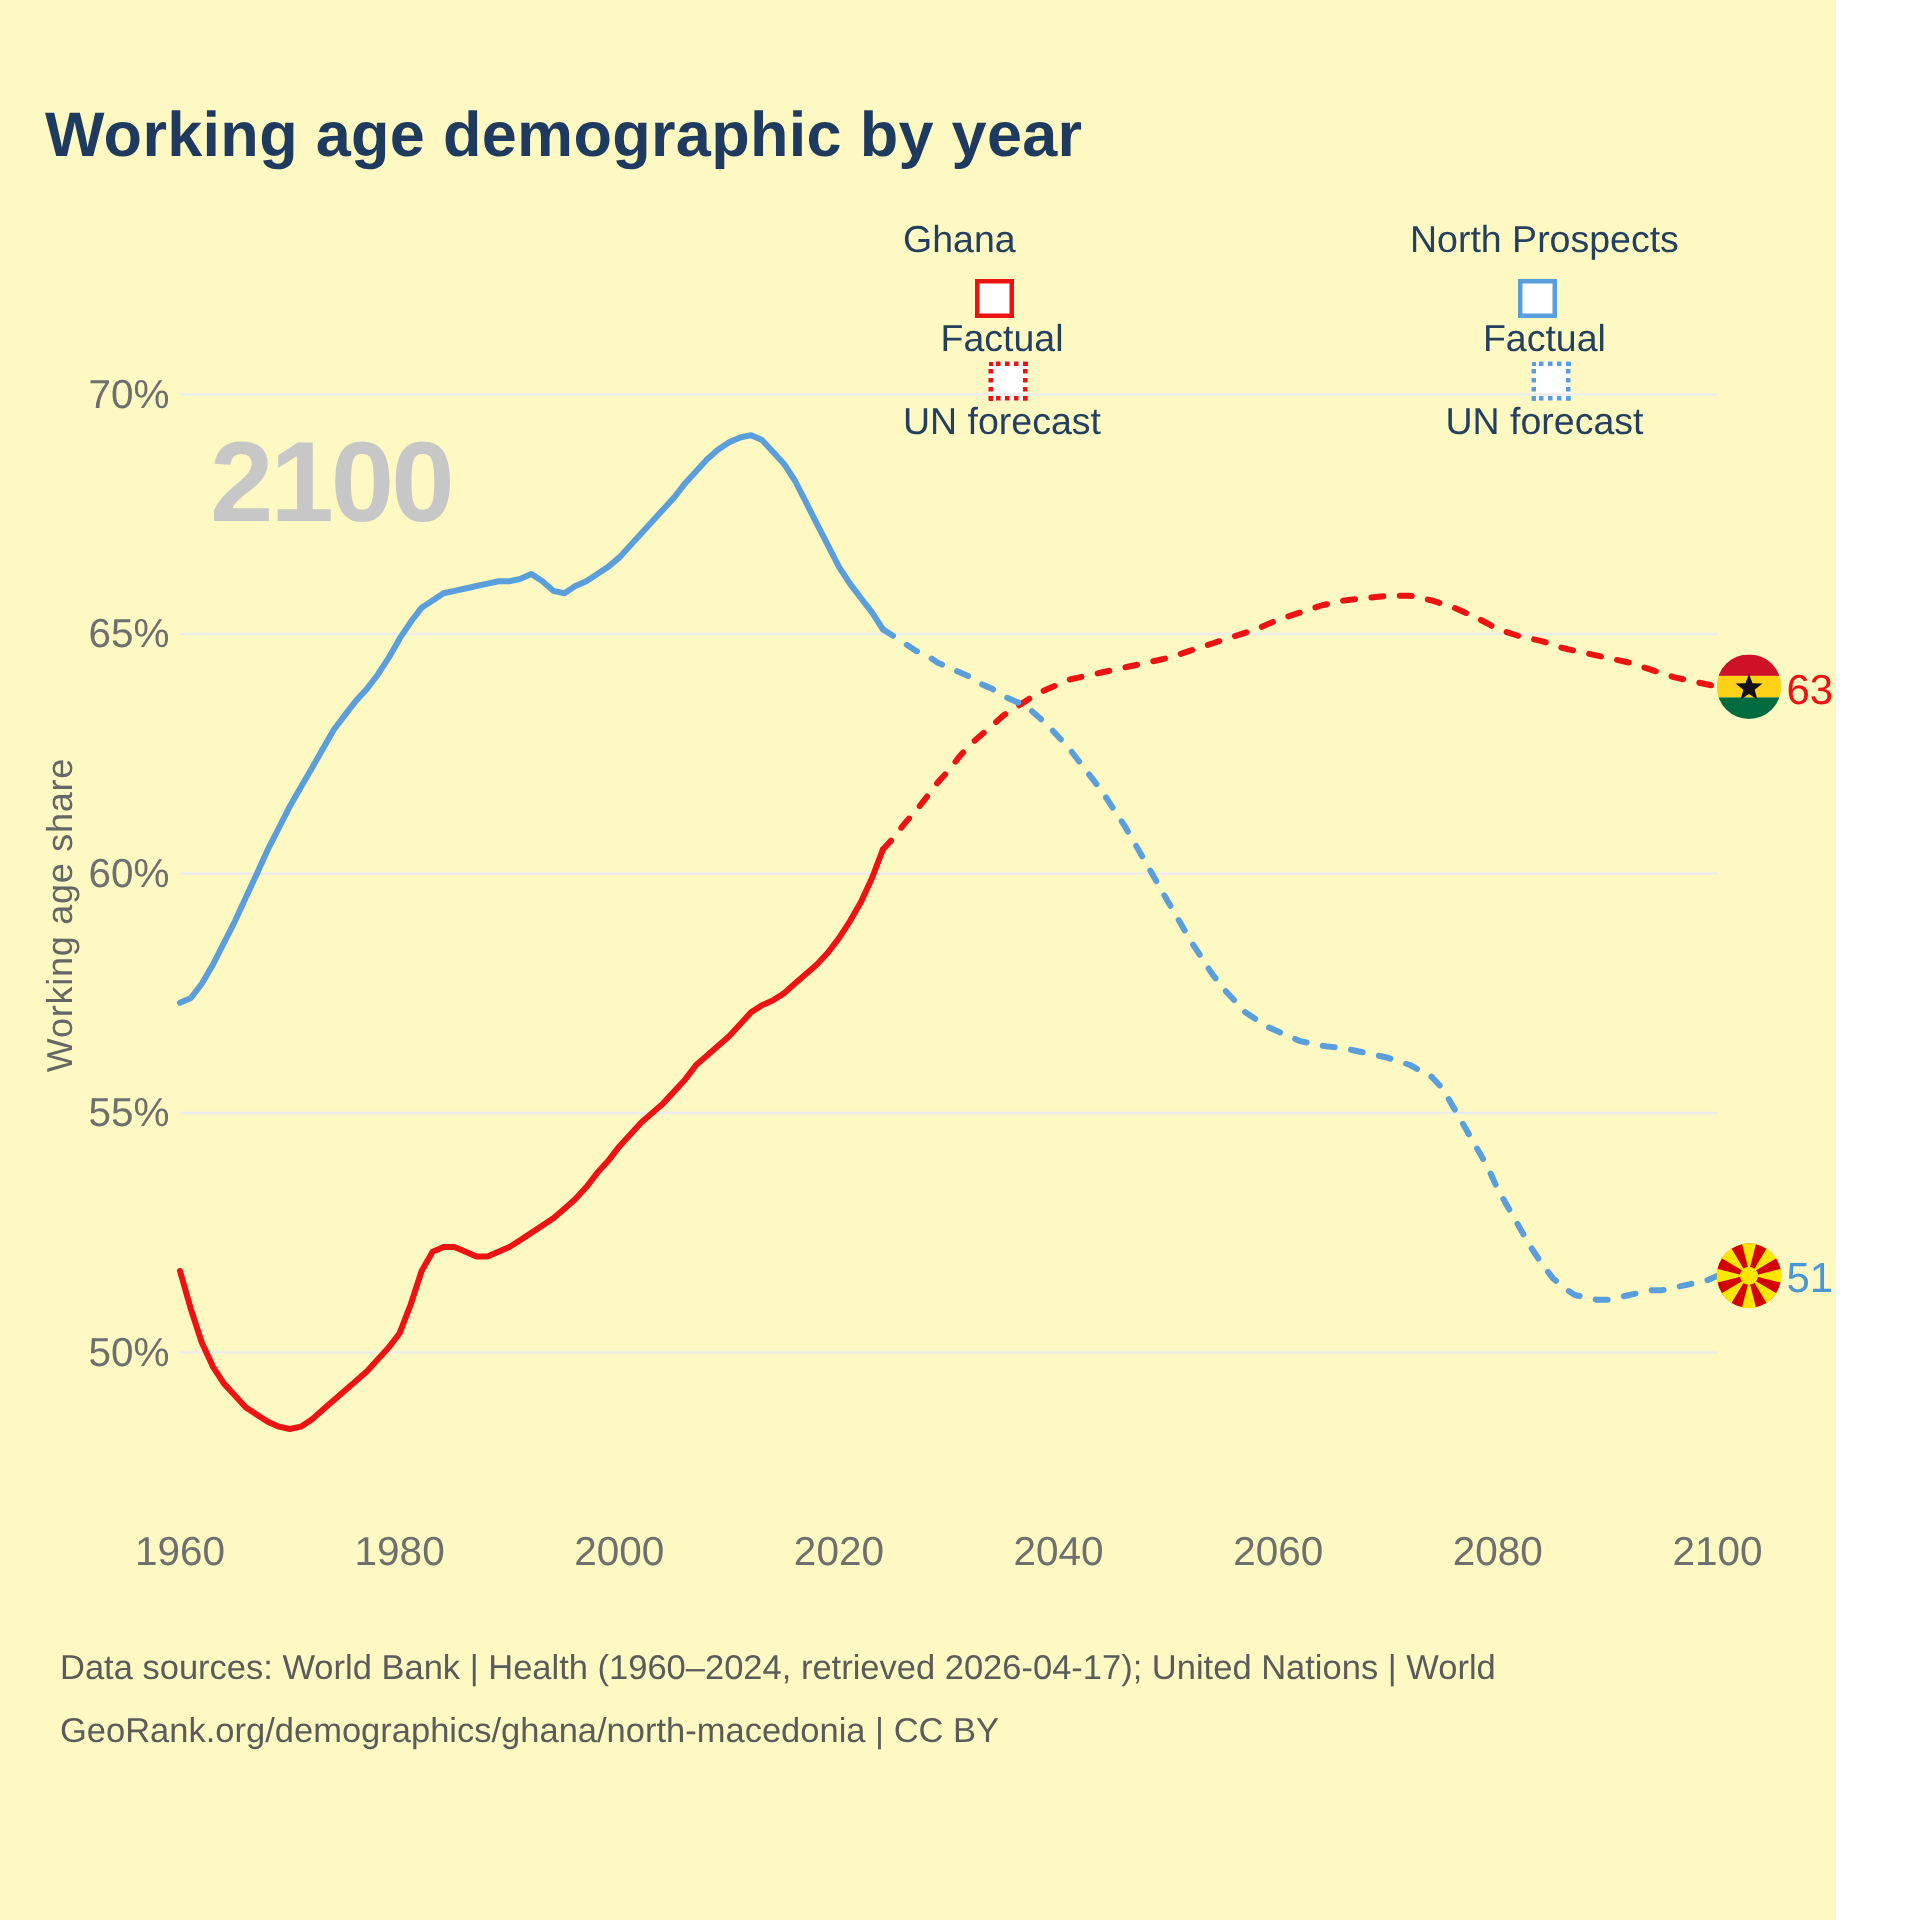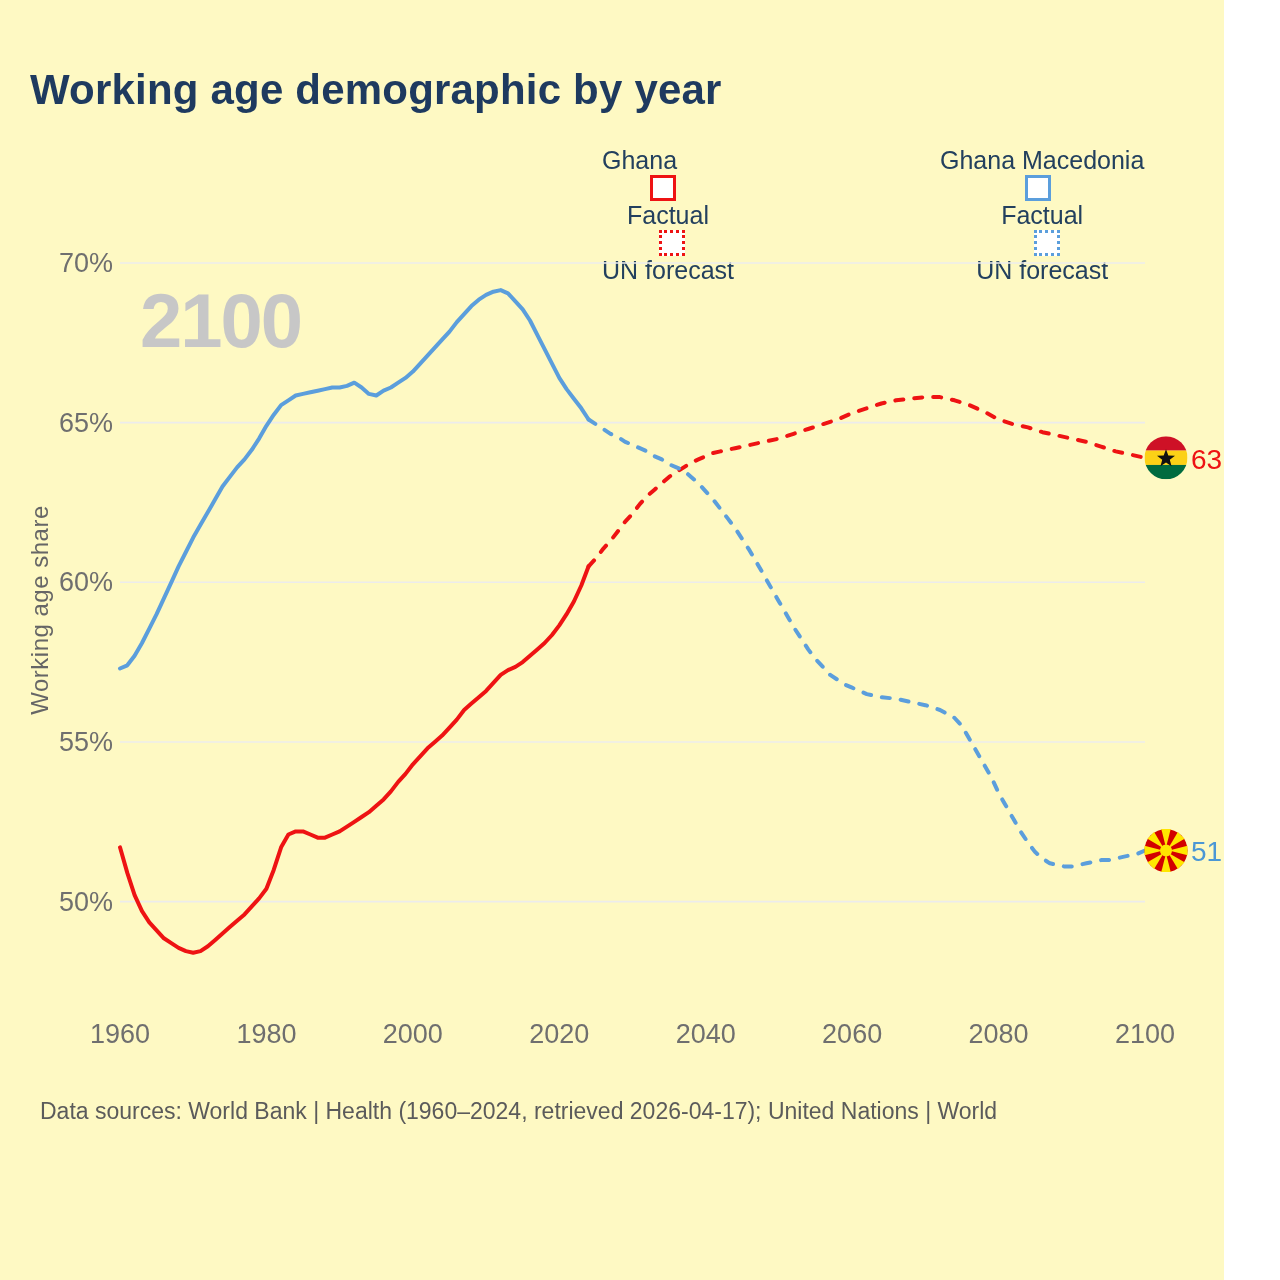--- a/index.html
+++ b/index.html
@@ -2,21 +2,21 @@
 <html><head>
 <meta charset="utf-8">
 <style>
   html,body{margin:0;padding:0;background:#ffffff;}
   .canvas{position:relative;width:1224px;height:1280px;background:#fef9c3;overflow:hidden;
           font-family:"Liberation Sans",sans-serif;}
   .title{position:absolute;left:30px;top:66px;font-size:42px;font-weight:700;color:#1E3A5F;letter-spacing:.2px;}
   .legend-group{position:absolute;top:146px;}
   .lg-ghana{left:602px;}
   .lg-nm{left:940px;}
-  .legend-title{font-size:25px;color:#23405E;margin-bottom:0;}
+  .legend-title{font-size:25px;color:#23405E;margin-bottom:11px;}
   .legend-row{display:flex;align-items:center;flex-direction:column;}
   .swatch{width:20px;height:20px;border:3px solid #999;margin-right:9px;flex:none;background:#fff;}
   .swatch.dotted{border-style:dotted;}
   .legend-label{font-size:25px;color:#23405E;white-space:nowrap;}
   .legend-label + .swatch{margin-left:18px;}
   .footer{position:absolute;left:40px;top:1090px;font-size:23px;line-height:42px;color:#5B5B5B;}
   svg.chart{position:absolute;left:0;top:0;}
   svg text{font-family:"Liberation Sans",sans-serif;}
   .ticklabel{fill:#6F6F6F;font-size:27px;}
   .watermark{font-weight:700;font-size:76px;letter-spacing:-2px;}
@@ -34,21 +34,21 @@
     <div class="legend-title">Ghana</div>
     <div class="legend-row">
       <span class="swatch" style="border-color: rgb(238, 19, 19);"></span>
       <span class="legend-label">Factual</span>
       <span class="swatch dotted" style="border-color: rgb(238, 19, 19);"></span>
       <span class="legend-label">UN forecast</span>
     </div>
   </div>
 
   <div class="legend-group lg-nm">
-    <div class="legend-title">Ghana Macedonia</div>
+    <div class="legend-title">North Prospects</div>
     <div class="legend-row">
       <span class="swatch" style="border-color: rgb(91, 158, 220);"></span>
       <span class="legend-label">Factual</span>
       <span class="swatch dotted" style="border-color: rgb(91, 158, 220);"></span>
       <span class="legend-label">UN forecast</span>
     </div>
   </div>
 
   <svg class="chart" width="1280" height="1280" viewBox="0 0 1280 1280">
     <g id="grid-layer">
@@ -107,15 +107,16 @@
           <polygon points="1163.88,848.39 1154.14,831.96 1147.45,838.65" fill="#FFE600"></polygon>
           <circle cx="1166" cy="850.512" r="6.0200000000000005" fill="#FFE600"></circle>
         </g>
       </g>
     <text id="ghana-endlabel" class="endlabel" x="1191" y="469" fill="#EE1313">63.9%</text>
     <text id="nm-endlabel" class="endlabel" x="1191" y="861" fill="#4B97D5">51.6%</text>
   </svg>
 
   <div class="footer" style="color: rgb(91, 91, 91);">
     <div>Data sources: World Bank | Health (1960–2024, retrieved 2026-04-17); United Nations | World</div>
+    <div>GeoRank.org/demographics/ghana/north-macedonia | CC BY</div>
   </div>
 
 </div>
 
 </body></html>

